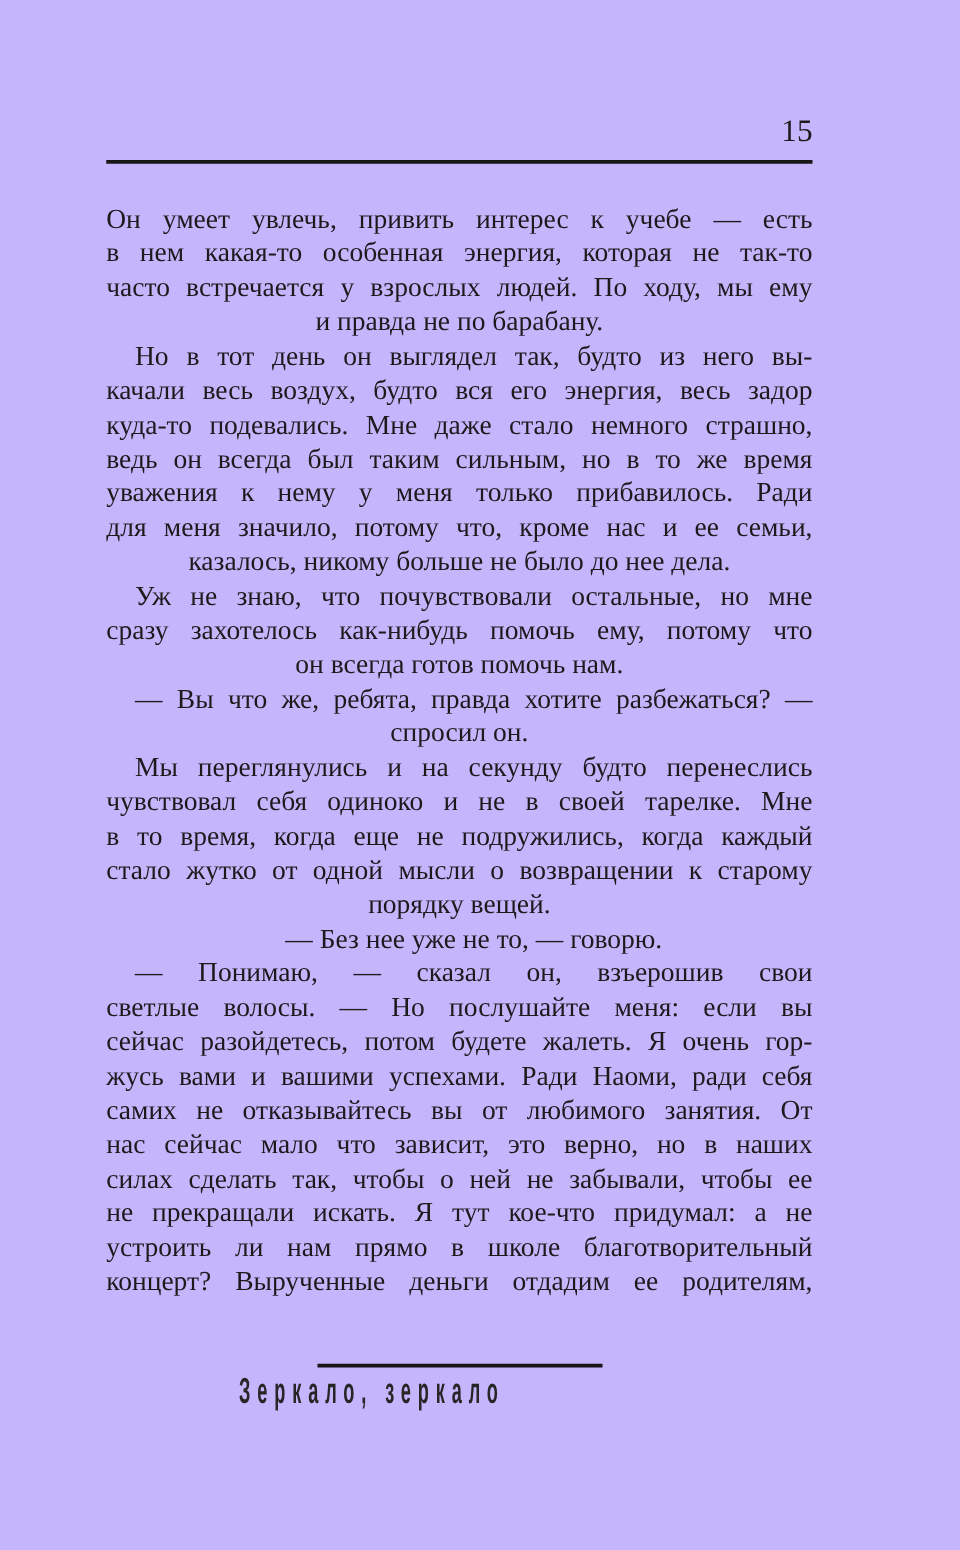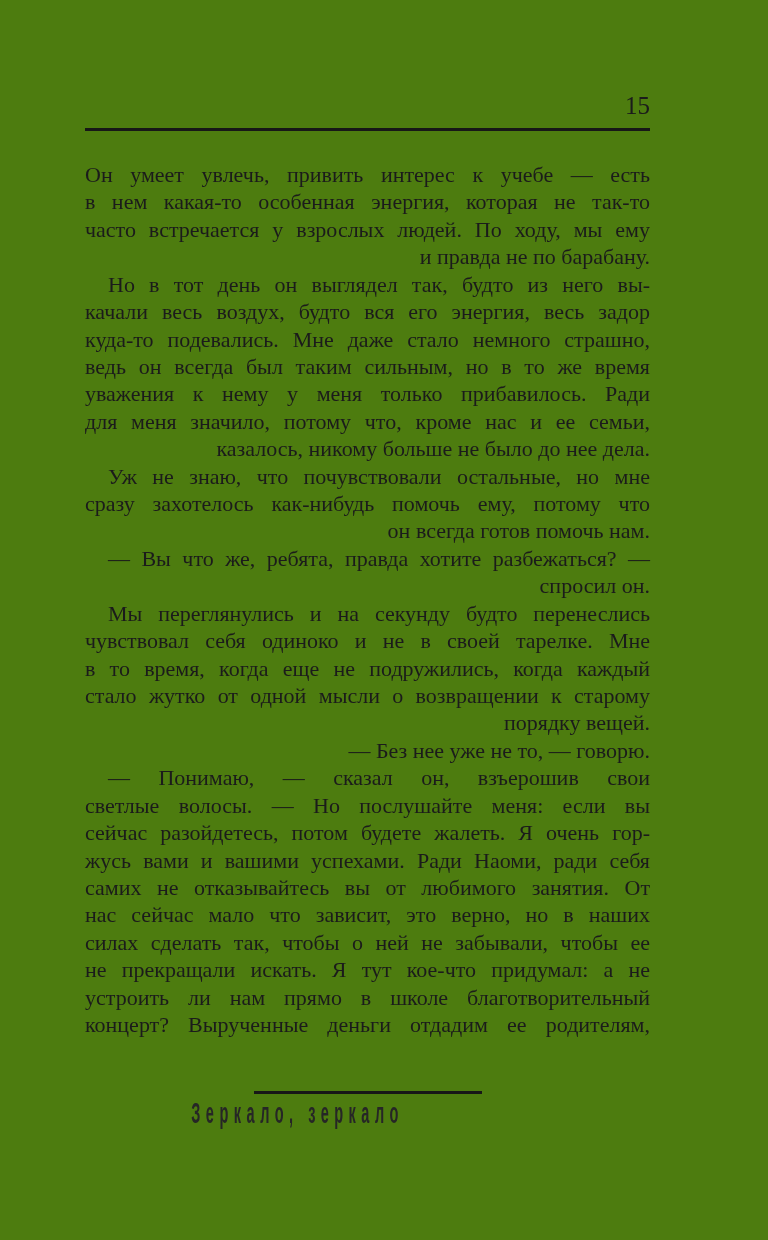--- a/index.html
+++ b/index.html
@@ -40,21 +40,21 @@
     position: absolute;
     top: 161px;
     left: 85px;
     width: 565px;
     font-size: 22px;
     line-height: 27.42px;
     color: #1b1b1b;
   }
   .para { margin: 0; }
   .line {
-    text-align: right;
+    text-align: center;
     white-space: normal;
   }
   .line.just {
     text-align: justify;
     text-align-last: justify;
   }
   .line.first {
     text-indent: 23px;
     font-family: Liberation Serif, serif;
   }
@@ -81,21 +81,21 @@
     letter-spacing: 0.38em;
     color: #262626;
     transform: scaleX(0.5);
     transform-origin: center top;
     white-space: nowrap;
   }
 </style>
 </head>
 <body style="background: rgb(255, 255, 255);">
 
-<div class="page" style="background: #4d7c0f; color: rgb(27, 27, 27);">
+<div class="page" style="background: #c4b5fd; color: rgb(27, 27, 27);">
   <div class="folio">15</div>
   <div class="header-rule" style="background: rgb(23, 23, 23);"></div>
   <div class="text-body">
       <div class="para">
         <div class="line just">Он умеет увлечь, привить интерес к учебе — есть</div>
         <div class="line just">в нем какая-то особенная энергия, которая не так-то</div>
         <div class="line just">часто встречается у взрослых людей. По ходу, мы ему</div>
         <div class="line">и правда не по барабану.</div>
       </div>
       <div class="para">

